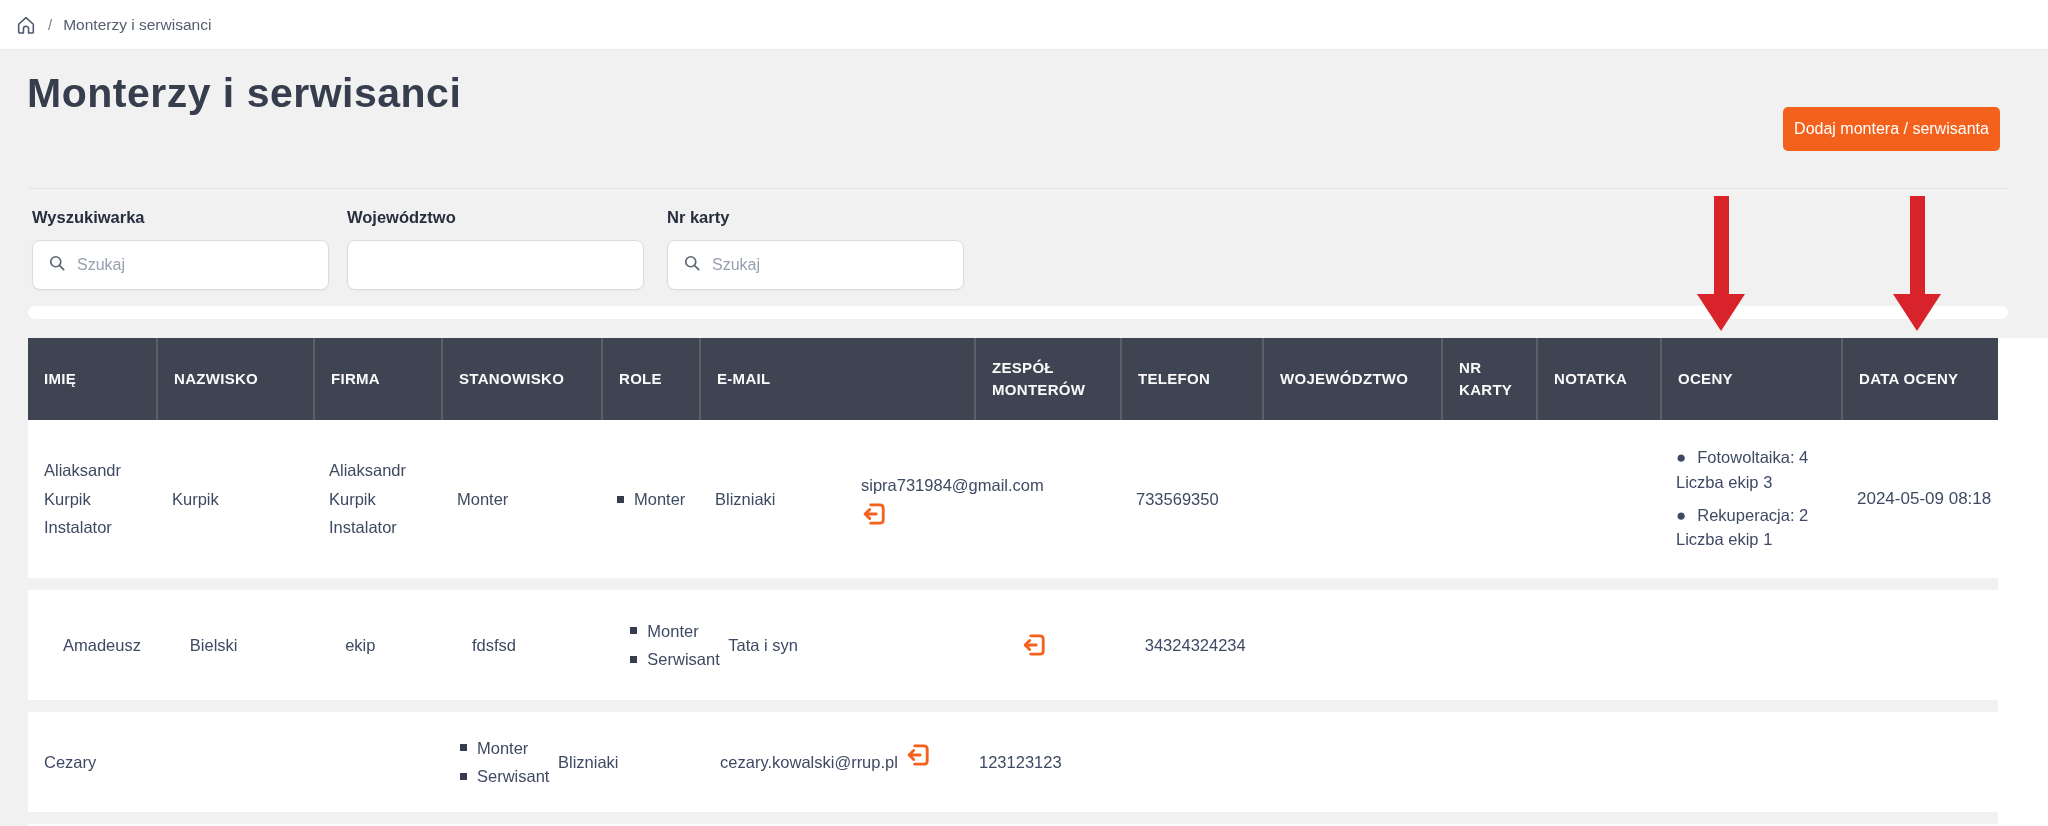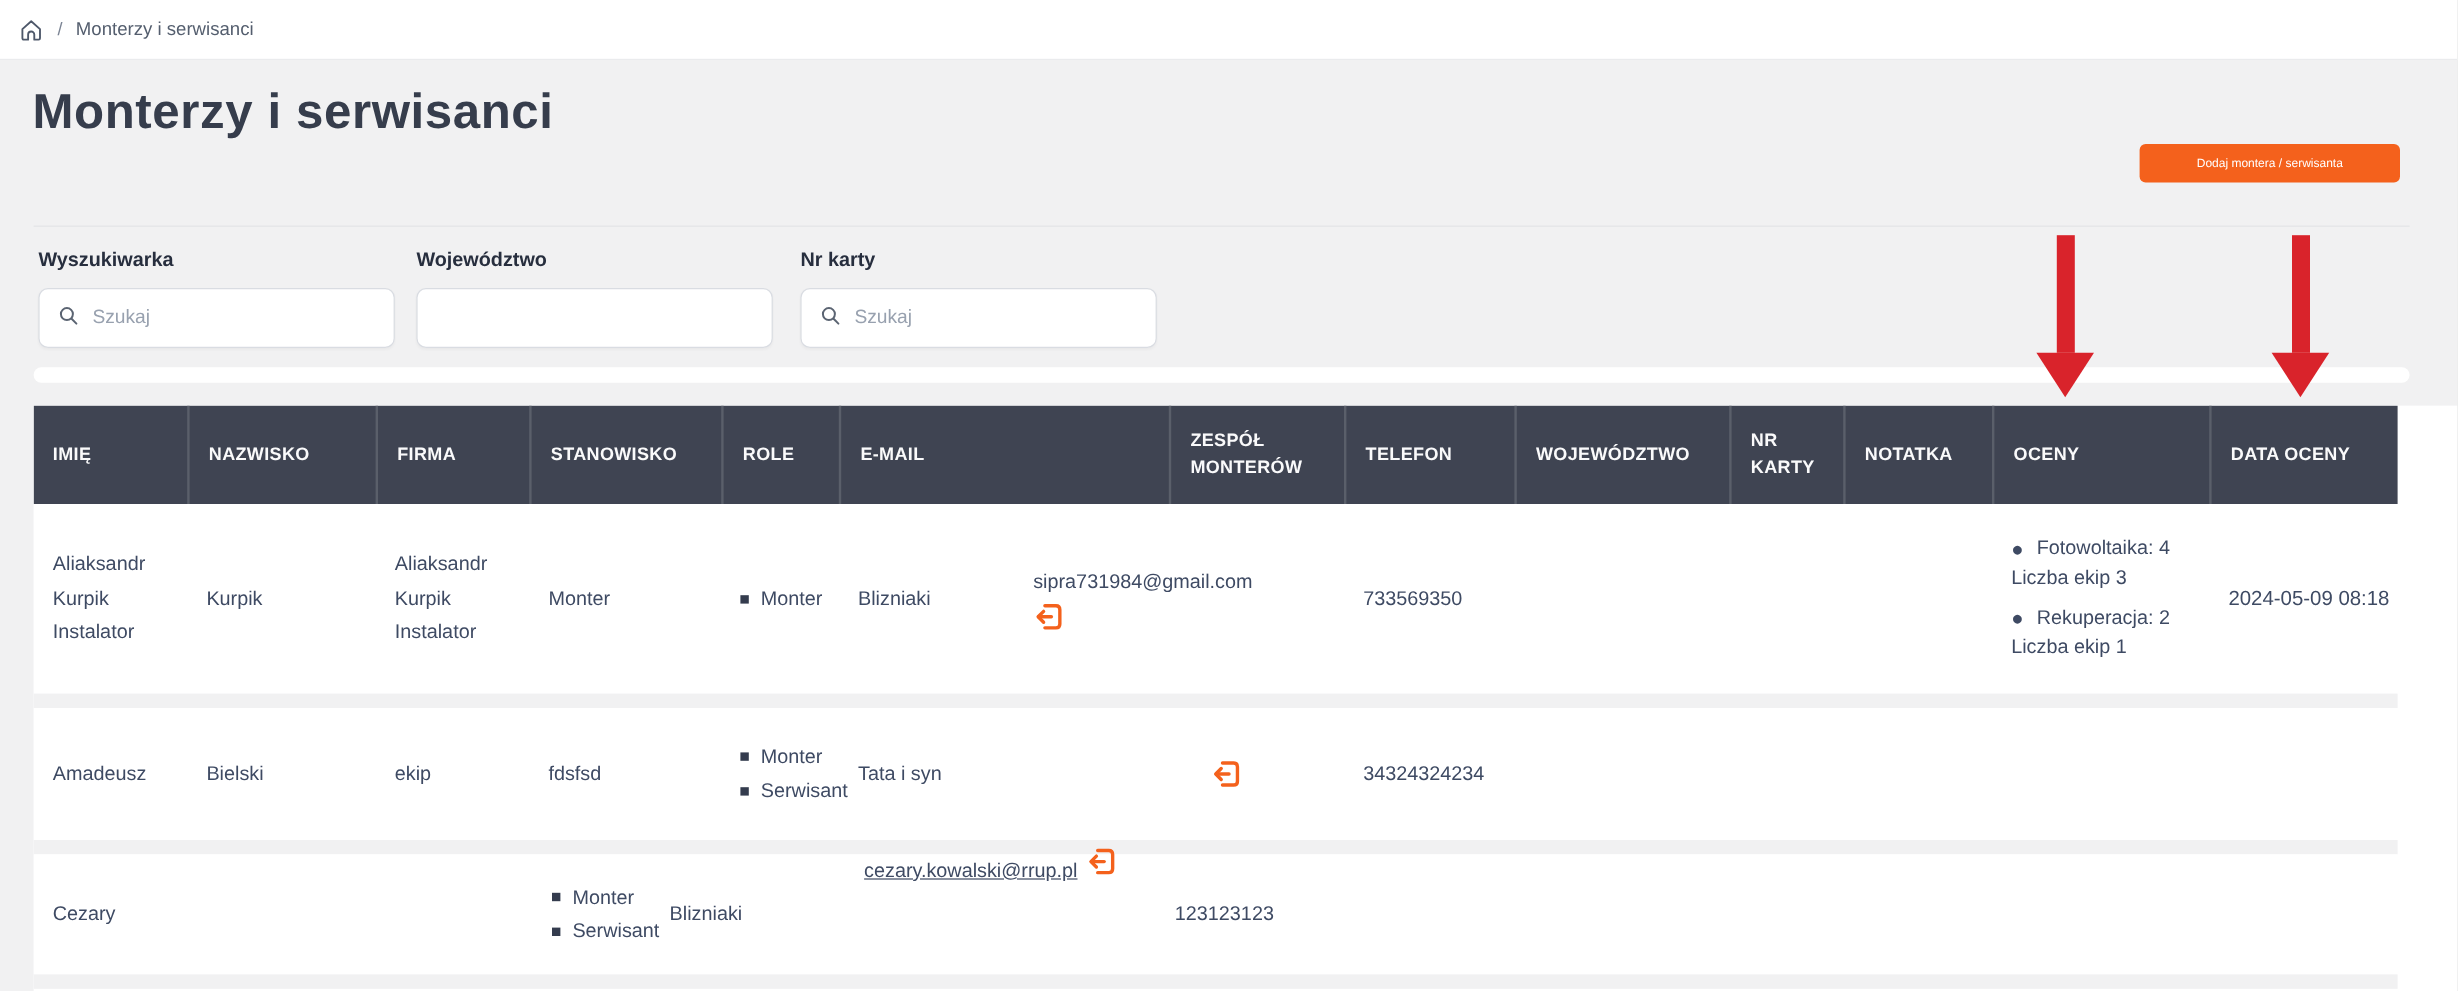--- a/index.html
+++ b/index.html
@@ -15,23 +15,23 @@
   .crumb-home{ width:22px; height:22px; display:flex; align-items:center; cursor:pointer; }
   .crumb-sep{ color:#7b8494; font-size:15px; }
   .crumb-cur{ color:#545e6e; font-size:15.5px; }
   
   .page-title{ position:absolute; left:27px; top:70px; font-size:41px; font-weight:bold;
     color:#363d4c; letter-spacing:.5px; }
   .tabs{ position:absolute; left:444px; top:82px; display:flex; gap:26px; align-items:center; height:30px; }
   .tab{ display:flex; align-items:center; gap:8px; font-size:19px; font-weight:bold; color:#363d4c; cursor:pointer; }
   .tab.active{ color:var(--accent,#f4611c); }
   .tab svg{ display:block; }
-  .add-btn{ position:absolute; left:1783px; top:120px; width:217px; height:32px;
+  .add-btn{ position:absolute; left:1783px; top:107px; width:217px; height:44px;
     background:var(--accent,#f4611c); color:#fff; border:none; border-radius:5px;
-    font-size:10px; font-family:"Liberation Sans",sans-serif; cursor:pointer; }
+    font-size:16px; font-family:"Liberation Sans",sans-serif; cursor:pointer; }
   .divider{ position:absolute; top:188px; left:28px; width:1980px; height:1px; background:#e3e4e7; }
   
   .filter{ position:absolute; top:208px; }
   .f-search{ left:32px; } .f-voiv{ left:347px; } .f-card{ left:667px; }
   .f-label{ font-size:16.5px; font-weight:bold; color:#272e3e; margin-bottom:13px; }
   .f-box{ width:297px; height:50px; background:#fff; border:1px solid #d9dce2; border-radius:8px;
     display:flex; align-items:center; padding:0 14px; gap:10px; box-shadow:0 1px 2px rgba(40,45,60,.04); }
   .f-box input{ border:none; outline:none; width:100%; font-size:16px; color:#3e4a63;
     font-family:"Liberation Sans",sans-serif; background:transparent; }
   .f-box input::placeholder{ color:#98a1af; }
@@ -41,33 +41,33 @@
   .tbl{ width:1970px; }
   .thead{ display:flex; height:82px; background:var(--thead-bg,#3f4452); }
   .th{ display:flex; align-items:center; padding:0 16px; color:#fafafb; font-weight:bold;
     font-size:15px; line-height:1.5; letter-spacing:.3px; border-left:2px solid #5a5f6a; }
   .th.c0{ border-left:none; }
   .c0{width:128px;} .c1{width:157px;} .c2{width:128px;} .c3{width:160px;} .c4{width:98px;}
   .c5{width:146px;} .c6{width:275px;} .c7{width:142px;} .c8{width:179px;} .c9{width:95px;}
   .c10{width:124px;} .c11{width:181px;} .c12{width:157px;}
   .th.c4, .th.c9 { padding-right:8px; }
   .row{ display:flex; background:#fff; }
-  .r0{ height:158px; } .r1{ height:110px; } .r2{ height:100px; }
+  .r0{ height:158px; } .r1{ height:110px;padding-left:19px; } .r2{ height:100px; }
   .row-gap{ width:1970px; height:12px; background:var(--page-bg,#f1f1f2); }
   .cell{ padding:0 16px; display:flex; flex-direction:column; justify-content:center;
     font-size:16.5px; color:#3e4a63; line-height:1.72; }
   .nowrap{ white-space:nowrap; }
   .role-item{ display:flex; align-items:center; gap:10px; }
   .sq{ width:7px; height:7px; background:#343c4e; flex:none; }
   .email-cell .mail{ white-space:nowrap; }
   .login-ic{ width:26px; height:26px; cursor:pointer; }
   .r0 .email-cell .login-ic{ margin-top:2px; }
   .r1 .email-cell{ align-items:flex-start; }
   .r1 .email-cell .login-ic{ margin-left:148px; }
-  .email-inline{ display:flex; flex-direction:row !important; align-items:flex-start; gap:7px;text-decoration:underline; }
+  .email-inline{ display:flex; flex-direction:row !important; align-items:center; gap:7px; }
   .oceny-item{ display:flex; gap:11px; line-height:1.45; }
   .oceny-item .dot{ font-size:17px; }
   .oceny-sub{ line-height:1.45; margin-bottom:9px; }
   .date-cell{ white-space:nowrap; font-size:17px; }
   
   .red-arrow{ position:absolute; width:48px; top:196px; }
   .arrow-1{ left:1697px; } .arrow-2{ left:1893px; }
   .red-arrow .stem{ width:15px; height:98px; margin:0 auto; background:var(--arrow-red,#d9232b); }
   .red-arrow .head{ width:0; height:0; border-left:24px solid transparent;
     border-right:24px solid transparent; border-top:37px solid var(--arrow-red,#d9232b); }

